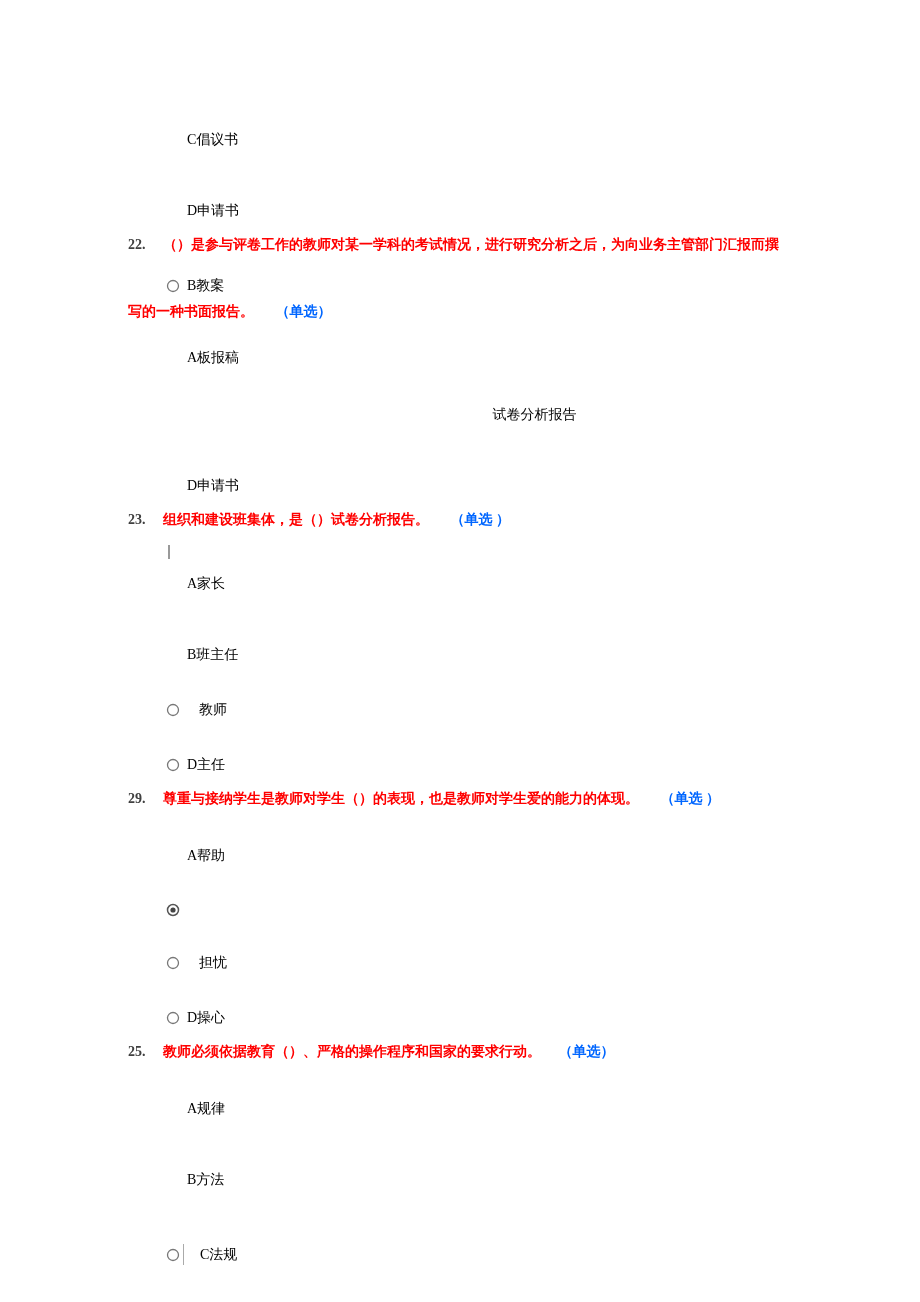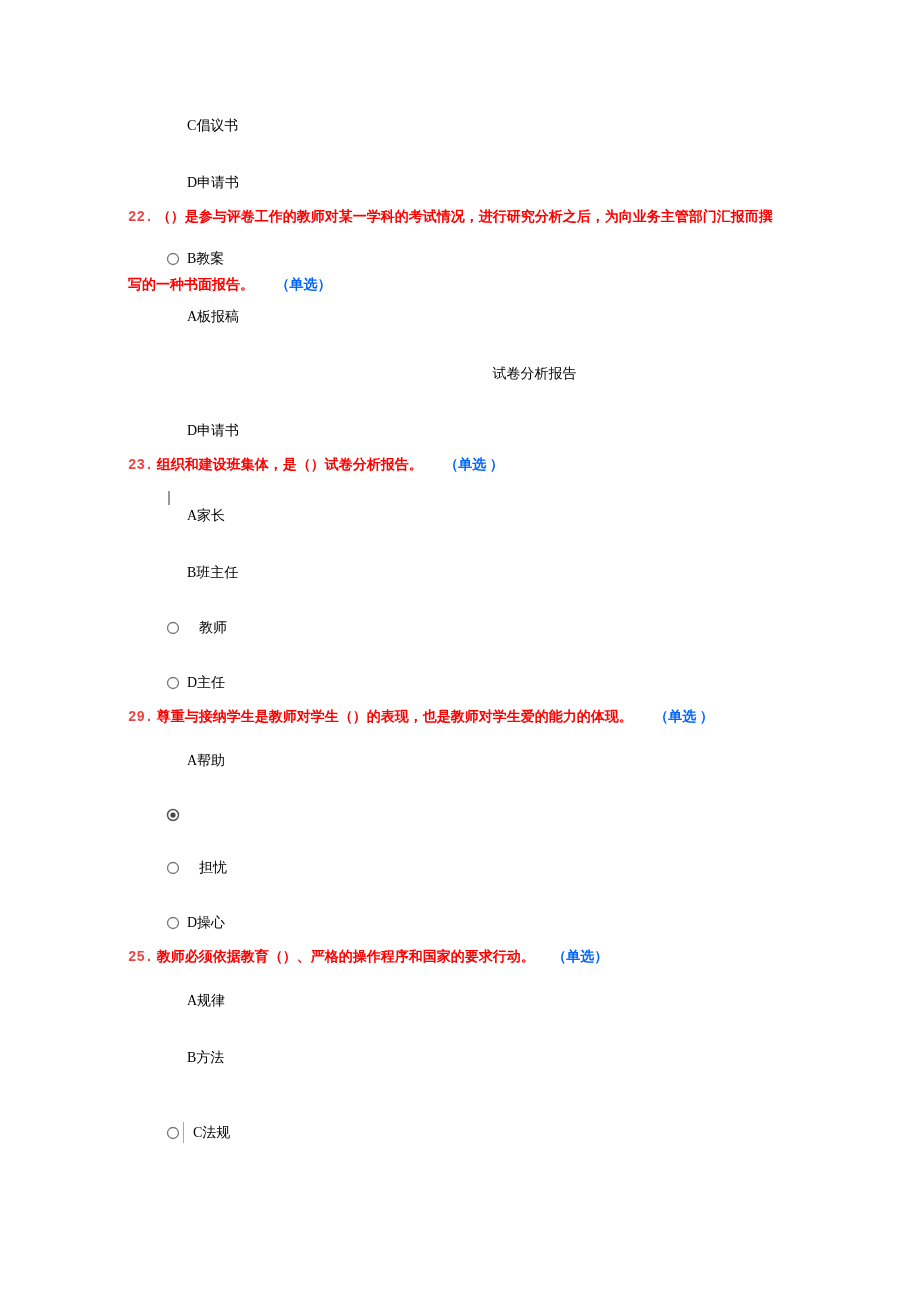--- a/index.html
+++ b/index.html
@@ -13,21 +13,21 @@
       padding-left: 128px;
       padding-right: 50px;
       line-height: 1.5;
       position: relative;
     }
     .option-line {
       display: flex;
       align-items: center;
       min-height: 20px;
     }
-    .option-nobox { padding-left: 59px; }
+    .option-nobox { padding-left: 59px; margin-top: 14px; }
     .option-nobox-indent { padding-left: 71px; justify-content: center; }
     .radio-box {
       width: 14px;
       height: 14px;
       display: inline-flex;
       align-items: center;
       justify-content: center;
       margin-left: 38px;
       margin-right: 7px;
       flex-shrink: 0;
@@ -43,25 +43,25 @@
       margin-left: 40px;
       margin-right: 17px;
       vertical-align: middle;
     }
     .qrow {
       display: block;
       margin-top: 13px;
       margin-bottom: 0;
     }
     .qnum {
-      color: #ef4444;
+      color: #404040;
       font-weight: bold;
-      font-family: Liberation Mono, monospace;
-    }
-    .qtext-red { color: #ff0000; font-weight: bold; }
+      font-family: Liberation Serif, serif;
+    }
+    .qtext-red { color: #ff0000; font-weight: bold; margin-left: 14px; }
     .qtext-red-cont { color: #ff0000; font-weight: bold; font-family: Liberation Mono, monospace; }
     .tag-single { color: #0066ff; font-weight: bold; }
     .sp { height: 36px; }
     .sp-m { height: 34px; }
     .q22-cont {
       color: #ff0000;
       font-weight: bold;
       margin-left: 0;
       margin-top: 4px;
     }
@@ -200,14 +200,14 @@
   <span>B方法</span>
 </div>
 <div style="height:54px;"></div>
 <div class="option-line">
   <span class="radio-box">
     <svg viewBox="0 0 14 14">
         <circle cx="7" cy="7" r="5.5" fill="none" stroke="#777" stroke-width="1.3"></circle>
         <circle class="dot" cx="7" cy="7" r="2.3"></circle>
       </svg>
   </span>
-  <span style="border-left:1px solid #aaa; padding-left:9px; margin-left:-4px;">C法规</span>
+  <span style="border-left:1px solid #aaa; padding-left:16px; margin-left:-4px;">C法规</span>
 </div>
 
 </body></html>

